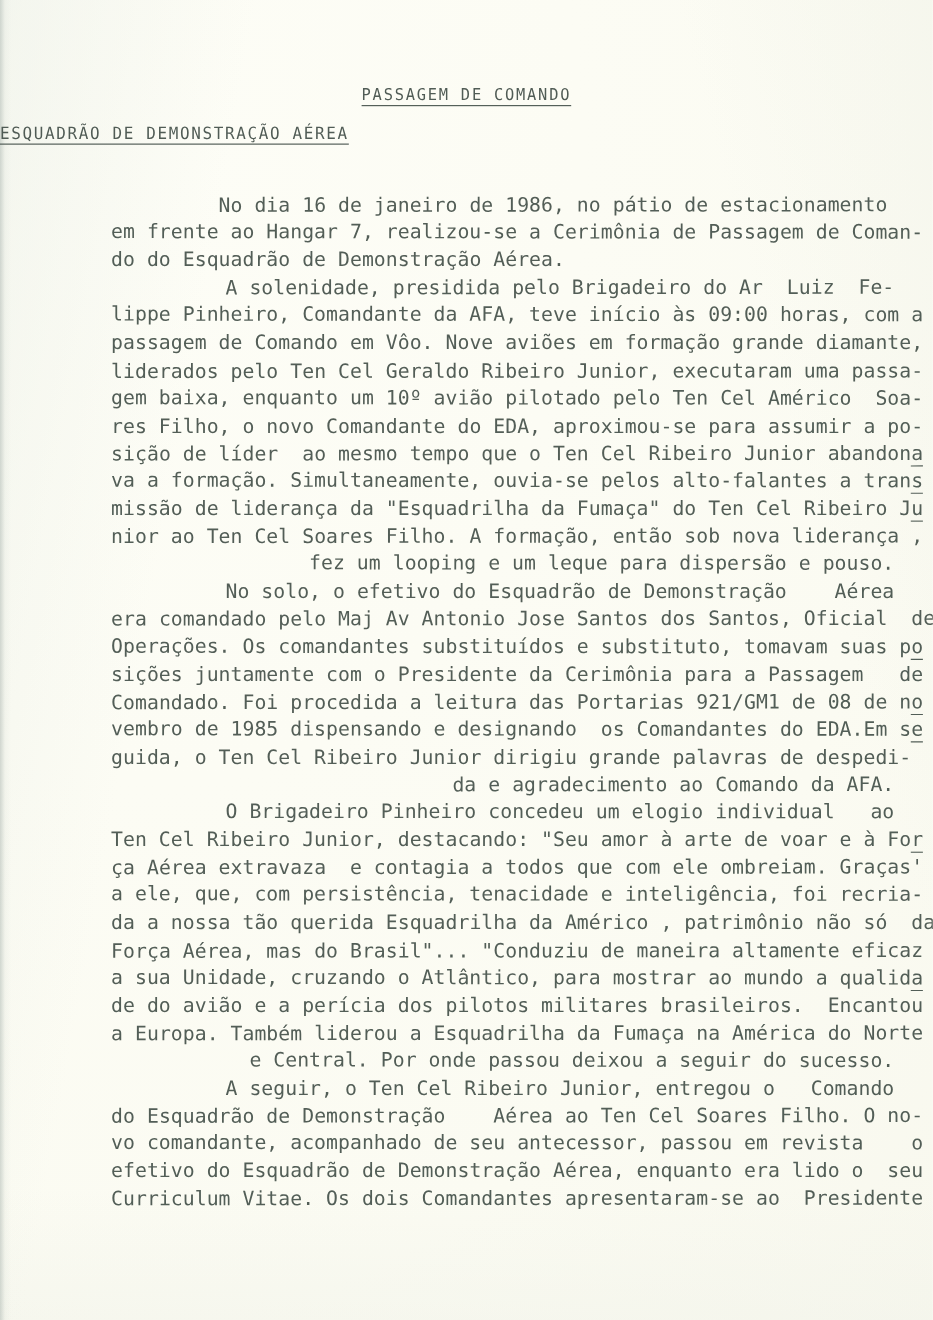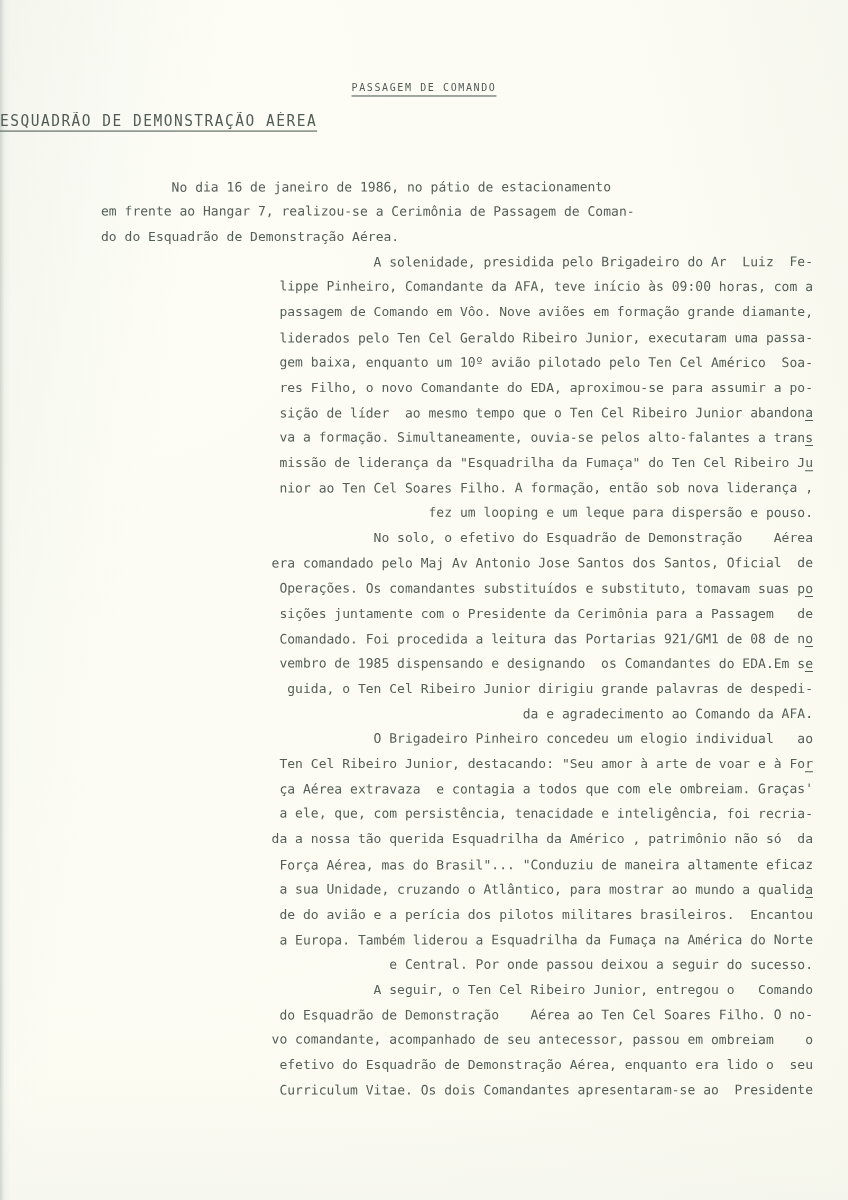--- a/index.html
+++ b/index.html
@@ -50,21 +50,21 @@
     z-index: 2;
     padding: 0;
   }
 
   
   .title-block {
     padding-top: 76px;
     text-align: center;
   }
   .doc-title {
-    font-size: 10px;
+    font-size: 14px;
     letter-spacing: 1.6px;
     color: #44504a;
     text-decoration: underline;
     text-underline-offset: 4px;
     text-decoration-thickness: 1px;
     display: inline-block;
     transform: scaleY(1.06);
     opacity: 0.93;
   }
   .subtitle-row {
@@ -92,21 +92,21 @@
     box-sizing: content-box;
   }
   .para {
     margin: 0;
   }
   .para + .para {
     margin-top: 0;
     text-align: right;
   }
   .line {
-    font-size: 13px;
+    font-size: 18px;
     line-height: 25.1px;
     color: #4a564f;
     white-space: pre;
     letter-spacing: 0.02px;
     height: 25.1px;
     opacity: 0.95;
   }
   
   .line .hyph {
     border-bottom: 1.5px solid #4a564f;
@@ -169,20 +169,20 @@
           <div class="line j3">da a nossa tão querida Esquadrilha da Américo , patrimônio não só  da</div>
           <div class="line j1">Força Aérea, mas do Brasil"... "Conduziu de maneira altamente eficaz</div>
           <div class="line j2">a sua Unidade, cruzando o Atlântico, para mostrar ao mundo a qualid<span class="hyph">a</span></div>
           <div class="line j3">de do avião e a perícia dos pilotos militares brasileiros.  Encantou</div>
           <div class="line j1">a Europa. Também liderou a Esquadrilha da Fumaça na América do Norte</div>
           <div class="line j2">e Central. Por onde passou deixou a seguir do sucesso.</div>
         </div>
         <div class="para">
           <div class="line j3">         A seguir, o Ten Cel Ribeiro Junior, entregou o   Comando</div>
           <div class="line j1">do Esquadrão de Demonstração    Aérea ao Ten Cel Soares Filho. O no-</div>
-          <div class="line j2">vo comandante, acompanhado de seu antecessor, passou em ombreiam    o</div>
+          <div class="line j2">vo comandante, acompanhado de seu antecessor, passou em revista    o</div>
           <div class="line j3">efetivo do Esquadrão de Demonstração Aérea, enquanto era lido o  seu</div>
           <div class="line j1">Curriculum Vitae. Os dois Comandantes apresentaram-se ao  Presidente</div>
         </div>
       </div>
 
   </div>
 </div>
 
 </body></html>

